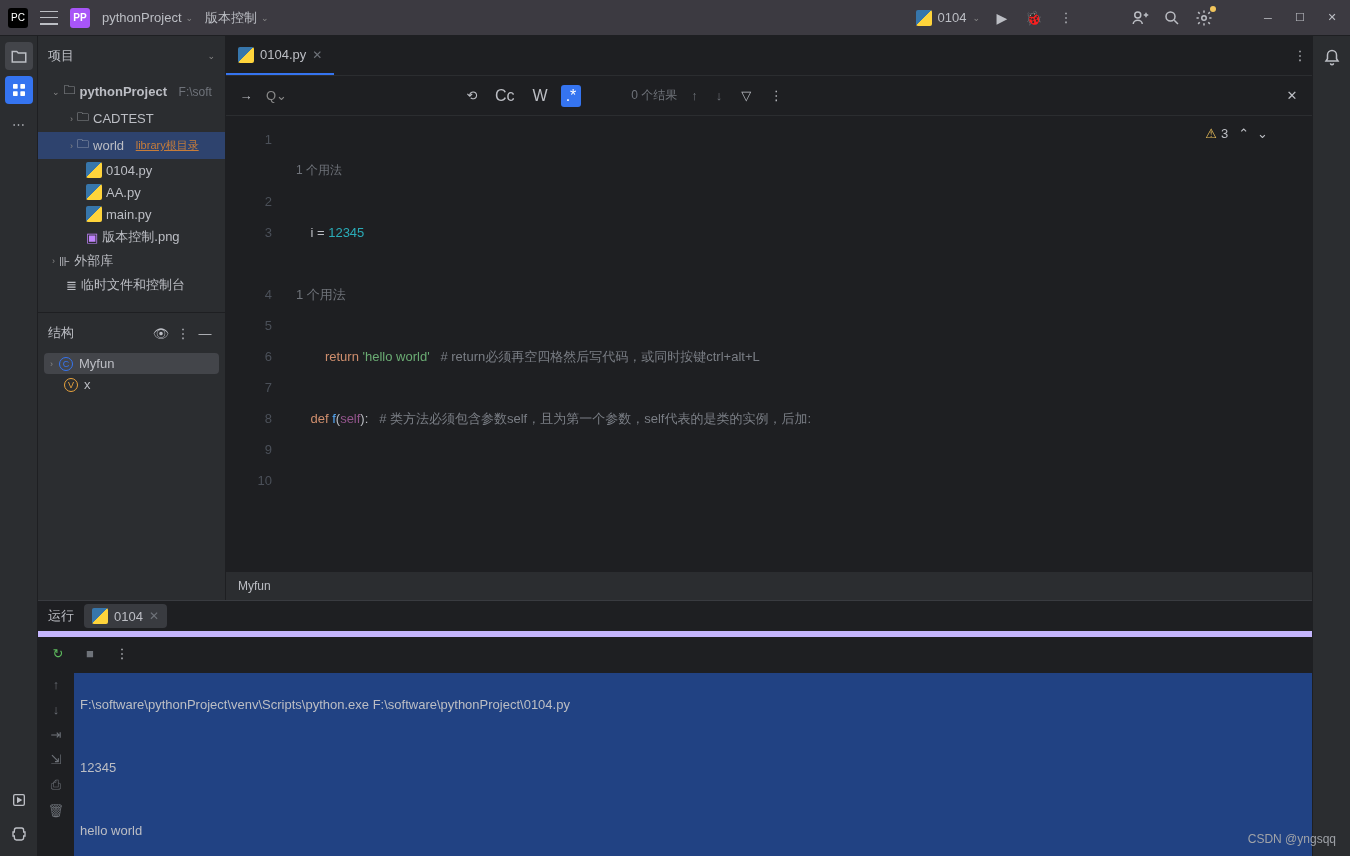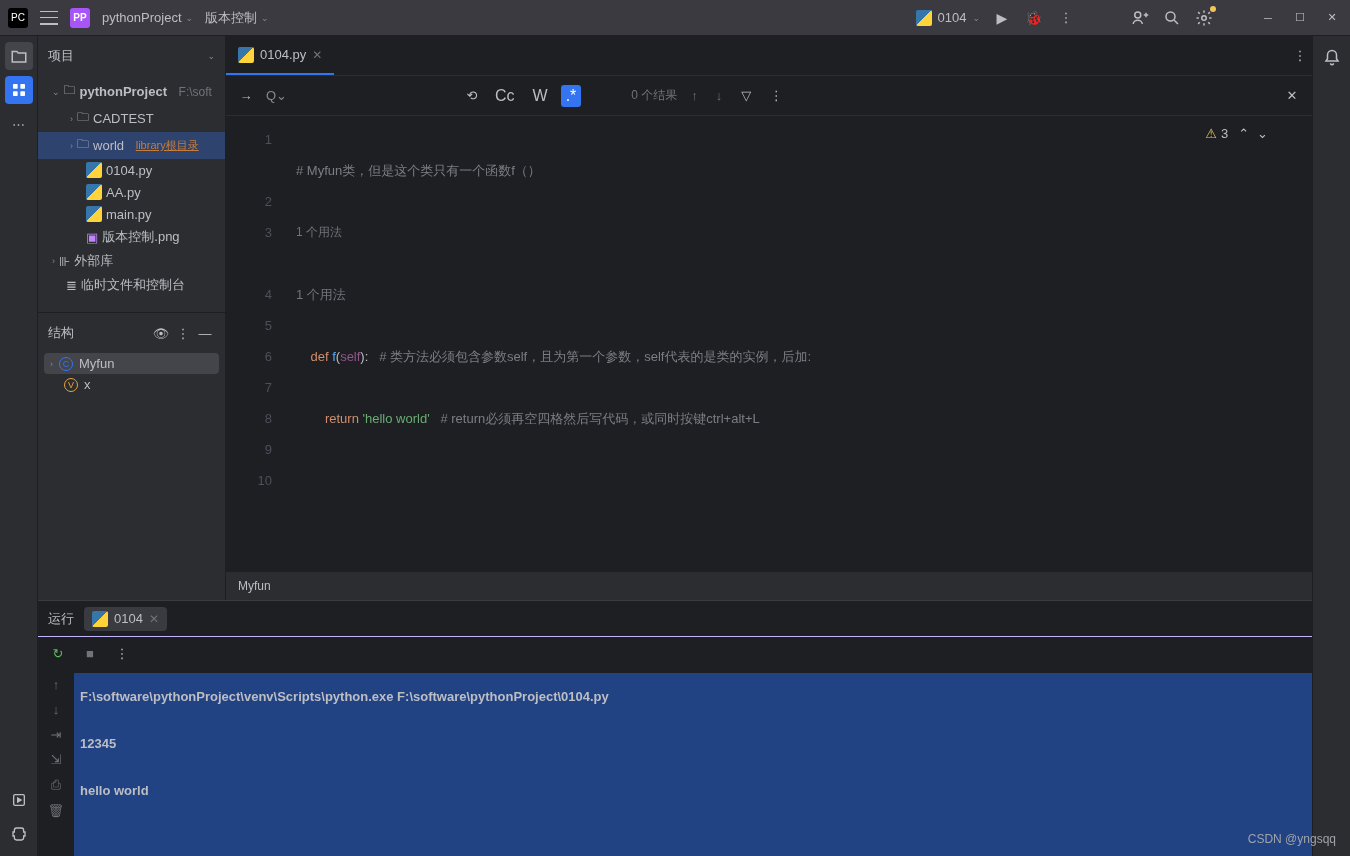--- a/index.html
+++ b/index.html
@@ -67,30 +67,30 @@
 .cls{color:#bcbec4;}
 .num{color:#2aacb8;}
 .fn{color:#56a8f5;}
 .self{color:#94558d;}
 .str{color:#6aab73;}
 .cmt{color:#7a7e85;}
 .warn-badge{position:absolute;top:10px;right:44px;display:flex;align-items:center;gap:4px;color:#bcbec4;font-size:12px;}
 .warn-tri{color:#f2c55c;}
 .breadcrumb{height:28px;background:#2b2d30;display:flex;align-items:center;padding:0 12px;color:#bcbec4;font-size:12px;}
 .run-panel{position:absolute;left:38px;right:38px;bottom:0;height:256px;background:#1e1f22;border-top:1px solid #393b40;}
-.run-tabs{height:36px;display:flex;align-items:center;padding:0 10px;gap:10px;border-bottom:1px solid #c4b5fd;}
+.run-tabs{height:36px;display:flex;align-items:center;padding:0 10px;gap:10px;border-bottom:6px solid #c4b5fd;}
 .run-tab{display:flex;align-items:center;gap:6px;padding:4px 8px;border-radius:4px;}
 .run-tab.active{background:#393b40;}
 .run-toolbar{height:32px;display:flex;align-items:center;padding:0 10px;gap:12px;}
 .rerun-icon{color:#5cb85c;}
 .stop-icon{color:#6f737a;}
 .run-body{display:flex;height:calc(100% - 68px);}
 .run-left-icons{width:36px;display:flex;flex-direction:column;align-items:center;padding-top:8px;gap:10px;color:#6f737a;}
 .console{flex:1;font-family:'Consolas',monospace;font-size:15px;line-height:31px;padding:4px 0;}
-.console-line{padding:8px 6px;font-weight:bold;}
+.console-line{padding:16px 6px;}
 .console-sel{background:#214283;}
 .watermark{position:absolute;bottom:10px;right:14px;color:#a0a3a8;font-size:12px;}
 .settings-dot{position:relative;}
 .settings-dot::after{content:'';position:absolute;top:-2px;right:-2px;width:6px;height:6px;background:#f2c55c;border-radius:50%;}
 svg{display:block;}
 </style>
 </head>
 <body>
 
 <div class="titlebar">
@@ -295,25 +295,25 @@
         <div style="height:31px"></div>
         <div>4</div>
         <div>5</div>
         <div>6</div>
         <div>7</div>
         <div>8</div>
         <div>9</div>
         <div>10</div>
     </div>
     <div class="code">
-<div class="code-line"><span class="cmt"># Myfun类，但是这个类只有一个函数f（）</span></div>
 <div class="sub-line">1 个用法</div>
+<div class="code-line">    <span>i = </span><span class="num">12345</span></div>
 <div class="sub-line">    <span>1 个用法</span></div>
+<div class="code-line">        <span class="kw">return</span> <span class="str">'hello world'</span>   <span class="cmt"># return必须再空四格然后写代码，或同时按键ctrl+alt+L</span></div>
 <div class="code-line">    <span class="kw">def</span> <span class="fn">f</span><span>(</span><span class="self">self</span><span>):</span>   <span class="cmt"># 类方法必须包含参数self，且为第一个参数，self代表的是类的实例，后加:</span></div>
-<div class="code-line">        <span class="kw">return</span> <span class="str">'hello world'</span>   <span class="cmt"># return必须再空四格然后写代码，或同时按键ctrl+alt+L</span></div>
 
 
 
 
 
     </div>
     <div class="warn-badge">
         <span class="warn-tri">⚠</span>
         <span>3</span>
         <span style="margin-left:6px">⌃</span>

